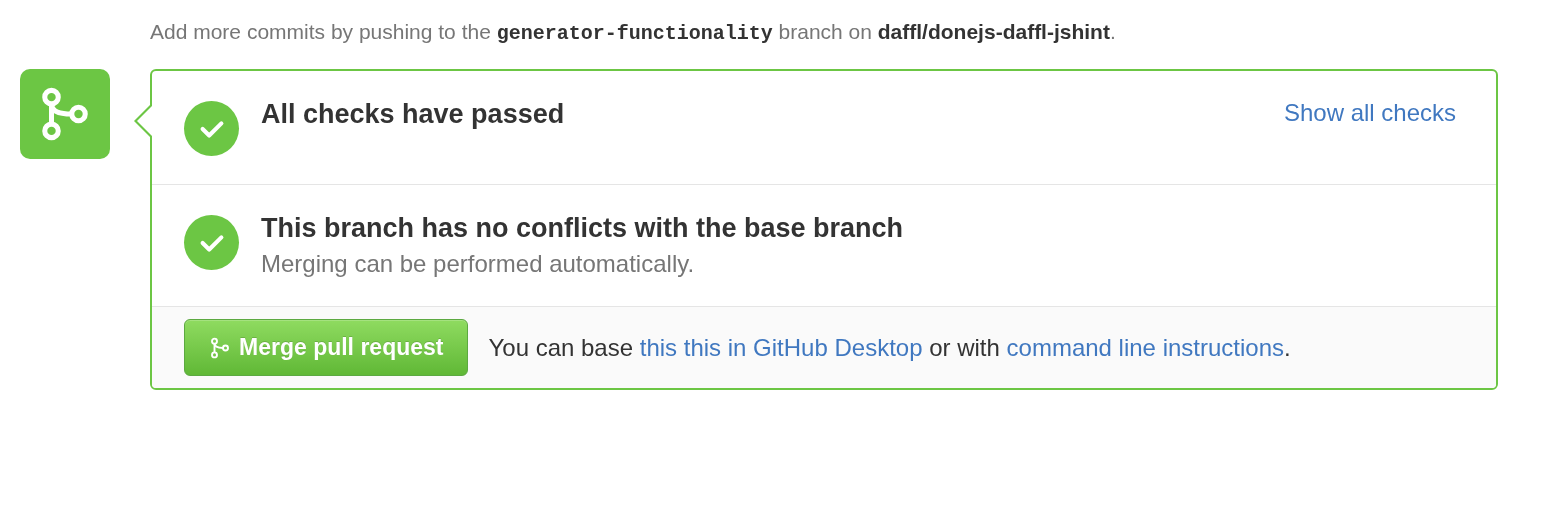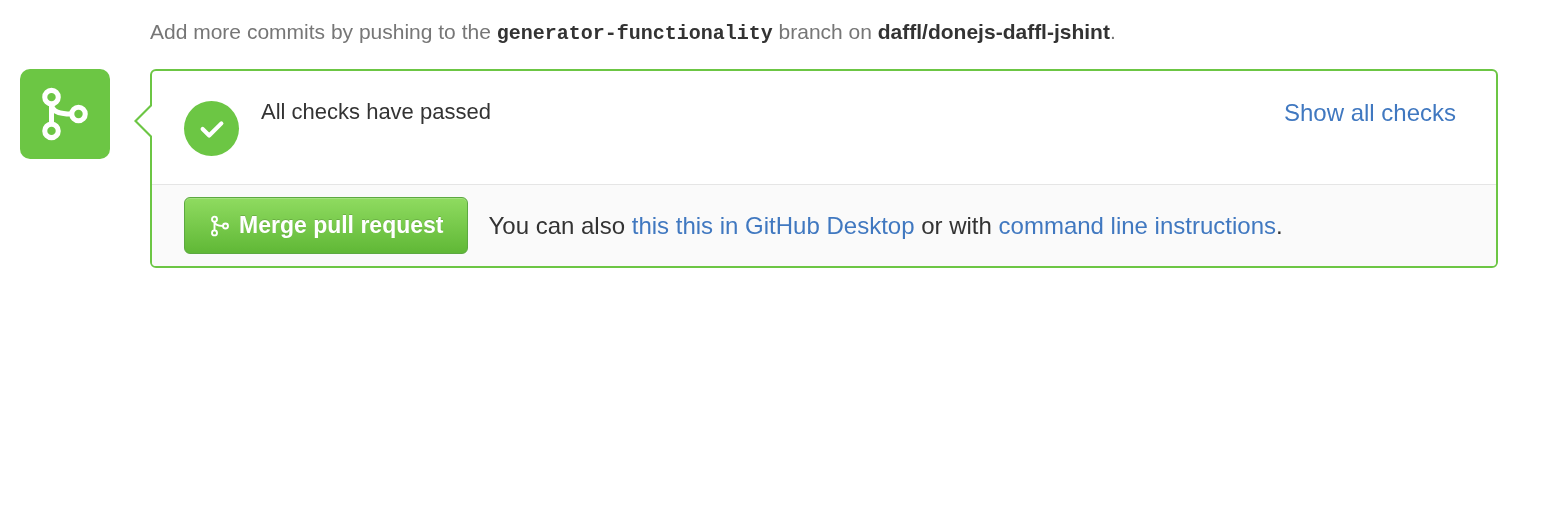--- a/index.html
+++ b/index.html
@@ -105,22 +105,22 @@
       margin-top: 2px;
     }
     .status-icon svg {
       width: 30px;
       height: 30px;
     }
     .status-text {
       flex: 1;
     }
     .status-heading {
-      font-size: 22px;
-      font-weight: 400;
+      font-size: 27px;
+      font-weight: 700;
       color: #333;
       margin-bottom: 6px;
     }
     .status-desc {
       font-size: 24px;
       color: #767676;
     }
     .show-checks-link {
       position: absolute;
       right: 40px;
@@ -195,33 +195,44 @@
           <svg viewBox="0 0 16 16" fill="none">
             <path d="M3 8 L6.5 11.5 L13 5" stroke="#fff" stroke-width="2.2" stroke-linecap="round" stroke-linejoin="round"></path>
           </svg>
         </div>
         <div class="status-text">
           <div class="status-heading">All checks have passed</div>
         </div>
         <a class="show-checks-link">Show all checks</a>
       </div>
 
+      <div class="status-section">
+        <div class="status-icon">
+          <svg viewBox="0 0 16 16" fill="none">
+            <path d="M3 8 L6.5 11.5 L13 5" stroke="#fff" stroke-width="2.2" stroke-linecap="round" stroke-linejoin="round"></path>
+          </svg>
+        </div>
+        <div class="status-text">
+          <div class="status-heading">This branch has no conflicts with the base branch</div>
+          <div class="status-desc">Merging can be performed automatically.</div>
+        </div>
+      </div>
 
       <div class="merge-action-section">
         <button class="merge-button">
           <svg viewBox="0 0 16 16" fill="none">
             <circle cx="4" cy="3" r="1.8" stroke="#fff" stroke-width="1.4" fill="none"></circle>
             <circle cx="4" cy="13" r="1.8" stroke="#fff" stroke-width="1.4" fill="none"></circle>
             <circle cx="12" cy="8" r="1.8" stroke="#fff" stroke-width="1.4" fill="none"></circle>
             <path d="M4 4.8 L4 11.2" stroke="#fff" stroke-width="1.4"></path>
             <path d="M4 4.8 C4 7 6 8 10.2 8" stroke="#fff" stroke-width="1.4" fill="none"></path>
           </svg>
           <span>Merge pull request</span>
         </button>
         <div class="merge-hint">
-          <span>You can also </span><a>this this in GitHub Desktop</a><span> or with </span><a>command line instructions</a><span>.</span>
+          <span>You can base </span><a>this this in GitHub Desktop</a><span> or with </span><a>command line instructions</a><span>.</span>
         </div>
       </div>
 
     </div>
   </div>
 
 </div>
 
 </body></html>

